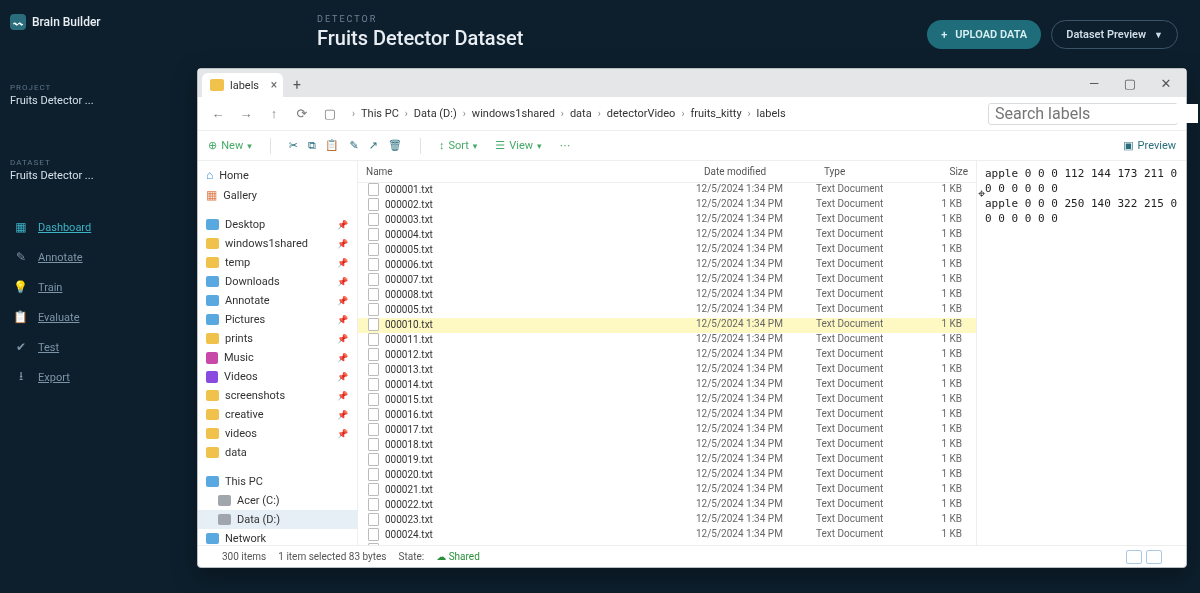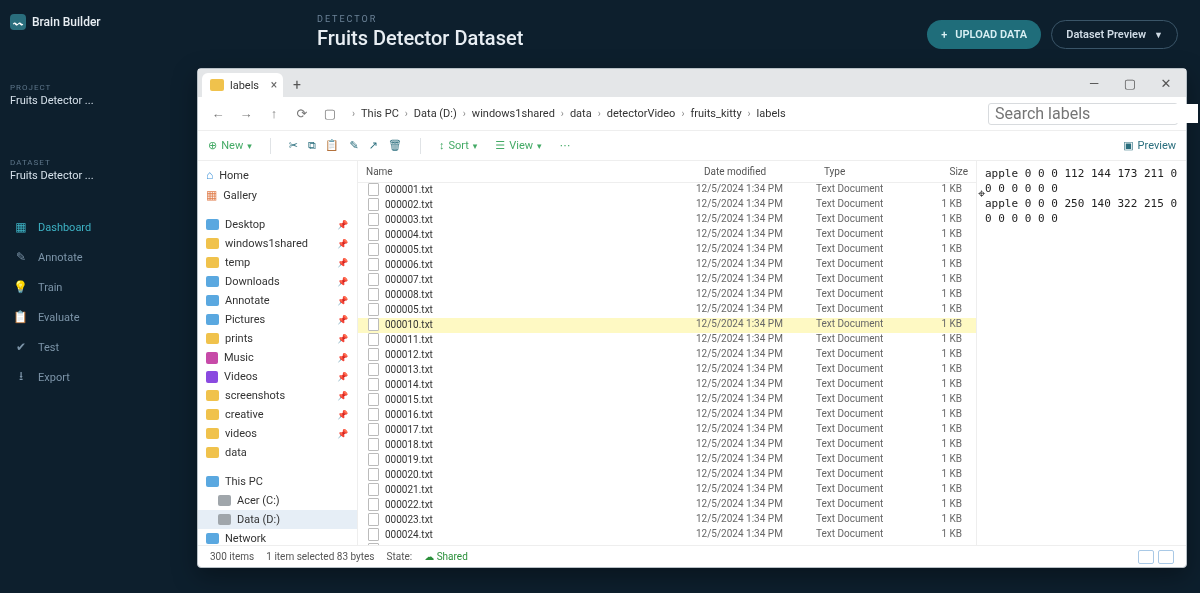--- a/index.html
+++ b/index.html
@@ -9,21 +9,21 @@
     .app { position: absolute; inset: 0; display: flex; }
     .sidebar { width: 145px; background: #0d1f2d; color: #9fb0c2; padding-top: 8px; font-size: 11px; }
     .logo { display: flex; align-items: center; gap: 6px; padding: 6px 10px 12px 10px; color: #e8eef3; font-size: 12px; font-weight: 500; }
     .logo-icon { width: 16px; height: 16px; background: #2a6e7d; border-radius: 4px; display: flex; align-items: center; justify-content: center; color: #fff; font-size: 10px; }
     .sb-label { font-size: 8px; color: #5d7589; letter-spacing: 1px; padding: 6px 10px 2px 10px; text-transform: uppercase; margin-top: 35px; }
     .sb-value { font-size: 11px; color: #d5e0ea; padding: 0 10px 10px 10px; white-space: nowrap; overflow: hidden; text-overflow: ellipsis; }
     .nav { margin-top: 20px; }
     .nav-item { display: flex; align-items: center; gap: 10px; padding: 8px 14px; color: #7c94a8; cursor: pointer; }
     .nav-item.active { color: #3db2c4; }
     .nav-item .ico { width: 14px; height: 14px; display: inline-flex; align-items: center; justify-content: center; font-size: 12px; }
-    .nav-item span.label { font-size: 11px; }
+    .nav-item span.label { font-size: 11px; text-decoration: underline; }
 
     .main { flex: 1; padding: 14px 22px; color: #cfdbe5; position: relative; }
     .crumb { font-size: 9px; color: #6c8398; letter-spacing: 2px; text-transform: uppercase; }
     .title { font-size: 20px; font-weight: 500; color: #e8eef3; margin-top: 2px; }
     .top-actions { position: absolute; right: 22px; top: 20px; display: flex; gap: 10px; }
     .btn { display: flex; align-items: center; gap: 8px; padding: 7px 14px; border-radius: 20px; font-size: 11px; font-weight: 600; cursor: pointer; }
     .btn-upload { background: #1f6d7a; color: #d8f0f4; }
     .btn-actions { background: transparent; border: 1px solid #3a5568; color: #cfdbe5; }
     .chev-down { font-size: 9px; }
 
@@ -88,21 +88,21 @@
     .c-size { width: 60px; text-align: right; padding-right: 14px; }
     .rows { flex: 1; overflow-y: auto; }
     .row { display: flex; align-items: flex-start; font-size: 10px; color: #333; height: 15px; }
     .row.selected { background: #fef9c3; }
     .row .c-name { display: flex; align-items: center; gap: 6px; padding-left: 10px; }
     .row .c-date, .row .c-type, .row .c-size { color: #666; }
     .doc-ico { width: 11px; height: 13px; border: 1px solid #bbb; border-radius: 1px; background: #fff; display: inline-block; }
 
     .preview { width: 210px; border-left: 1px solid #eee; padding: 6px 8px; font-family: "Consolas", monospace; font-size: 11px; color: #222; line-height: 1.35; white-space: pre-wrap; }
 
-    .statusbar { height: 22px; border-top: 1px solid #eee; display: flex; align-items: center; padding: 0 12px; font-size: 10px; color: #555; gap: 12px; }
+    .statusbar { height: 22px; border-top: 1px solid #eee; display: flex; align-items: center; padding: 0 24px; font-size: 10px; color: #555; gap: 12px; }
     .statusbar .sb-right { margin-left: auto; display: flex; gap: 4px; }
     .viewbtn { width: 16px; height: 14px; border: 1px solid #a9c9e6; border-radius: 2px; }
 
     .cursor { position: absolute; left: 780px; top: 117px; font-size: 13px; color: #222; pointer-events: none; }
   </style>
 </head>
 <body>
 
 <div class="app">
   <aside class="sidebar">

